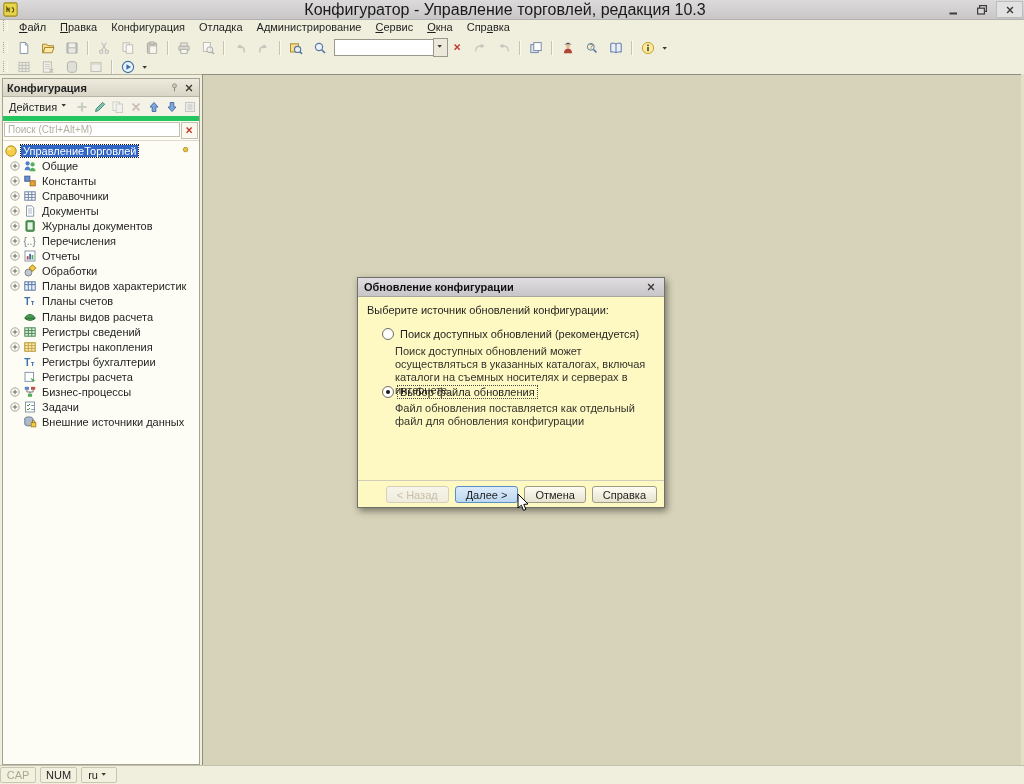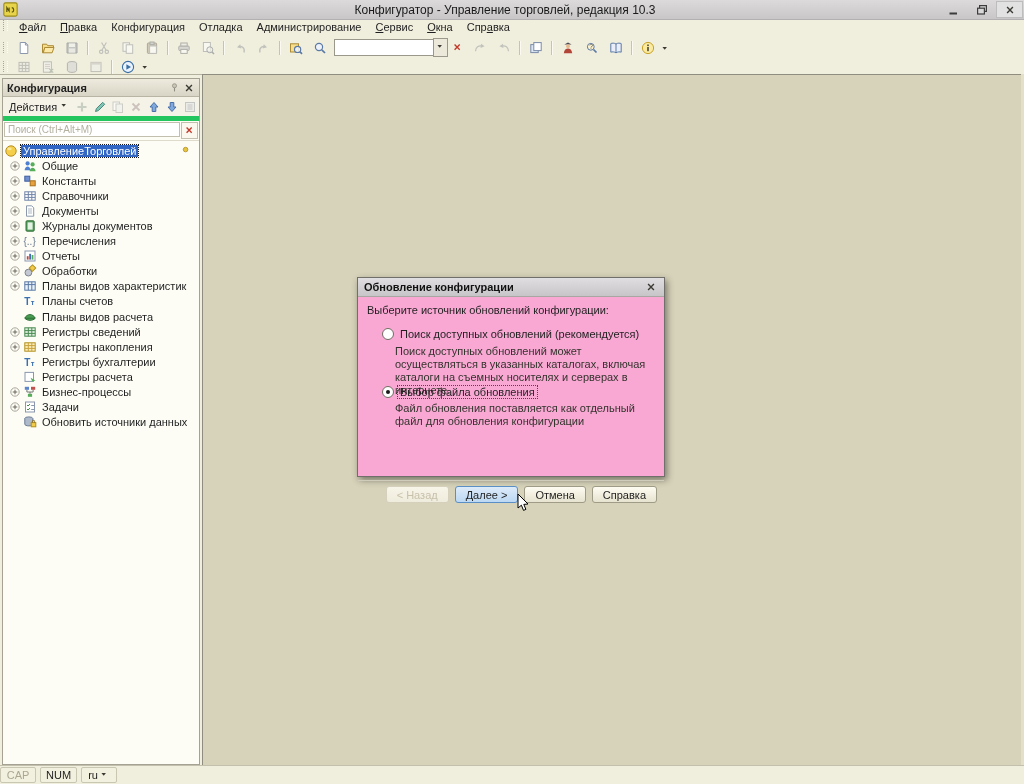--- a/index.html
+++ b/index.html
@@ -8,21 +8,21 @@
     background:#f0eedd;font-family:"Liberation Sans",sans-serif;font-size:11px;color:#1f1f1f;
     -webkit-font-smoothing:antialiased;
   }
   svg{display:block}
   .dis{filter:grayscale(75%) opacity(.55)}
 
   
   .titlebar{position:absolute;left:0;top:0;width:1024px;height:20px;
     background:linear-gradient(#dcdadb,#c8c6c7);display:flex;align-items:center;border-bottom:1px solid #b2b0b1;box-sizing:border-box}
   .app-icon{margin-left:3px;width:15px;height:15px}
-  .tb-title{position:absolute;left:120px;right:134px;text-align:center;font-size:12px;color:#1a1a1a;white-space:nowrap;overflow:hidden}
+  .tb-title{position:absolute;left:120px;right:134px;text-align:center;font-size:16px;color:#1a1a1a;white-space:nowrap;overflow:hidden}
   .win-controls{margin-left:auto;display:flex;align-items:center;z-index:2}
   .winbtn{width:27px;height:17px;display:flex;align-items:center;justify-content:center;margin-right:1px}
   .winbtn.close{background:#e2e2e2;border:1px solid #bdbdbd;box-sizing:border-box}
 
   
   .menubar{position:absolute;top:20px;left:0;width:100%;height:17px;display:flex;align-items:flex-start;background:#f0eedd}
   .grip{width:3px;height:11px;border-left:1px dotted #a8a593;border-right:1px dotted #fff;margin:0 4px 0 3px}
   .menu-item{padding:1px 7px;cursor:default}
   .menu-item .u{text-decoration:underline}
 
@@ -61,21 +61,21 @@
   .tlabel{padding:0 2px}
   .tlabel.sel{background:#3166c5;color:#fff;outline:1px dotted #1a1a1a}
   .badge{position:absolute;right:7px;top:3px}
 
   
   .workspace{position:absolute;left:202px;top:74px;right:0;bottom:19px;background:#d7d3ba;
     border-top:1px solid #8f8d80;border-left:1px solid #8f8d80;box-sizing:border-box}
   .right-edge{position:absolute;right:0;top:74px;bottom:19px;width:3px;background:#e3dfc9}
 
   
-  .dialog{position:absolute;left:357px;top:277px;width:308px;height:200px;background:#f9a8d4;
+  .dialog{position:absolute;left:357px;top:277px;width:308px;height:231px;background:#fef9c3;
     border:1px solid #716f6a;box-shadow:2px 3px 7px rgba(0,0,0,.45);box-sizing:border-box;z-index:10}
   .dlg-title{height:18px;background:linear-gradient(#e0dee0,#c7c5c7);display:flex;align-items:center;
     padding:0 6px;font-weight:bold;border-bottom:1px solid #a9a7a2;color:#111}
   .dlg-close{margin-left:auto;width:14px;height:14px;display:flex;align-items:center;justify-content:center}
   .dlg-body{position:relative;height:192px}
   .dlg-prompt{position:absolute;left:9px;top:7px}
   .opt{position:absolute;left:24px;display:flex;align-items:flex-start}
   .opt-desc{position:absolute;left:37px;width:262px;line-height:13px;color:#33332c}
   .radio{width:10px;height:10px;border:1px solid #6f6d62;border-radius:50%;background:#fff;margin-right:4px;position:relative;flex:0 0 10px}
   .radio.on::after{content:"";position:absolute;left:3px;top:3px;width:4px;height:4px;background:#1a1a1a;border-radius:50%}
@@ -667,21 +667,21 @@
       <div class="tree-row">
         <span class="expander"></span>
         <span class="ticon">
           <svg width="14" height="14" viewBox="0 0 14 14">
             <ellipse cx="5.8" cy="3.6" rx="4" ry="1.7" fill="#aeb9cc" stroke="#6b7b94"></ellipse>
             <path d="M1.8 3.6v5.6c0 .9 1.8 1.7 4 1.7s4-.8 4-1.7V3.6" fill="#aeb9cc" stroke="#6b7b94"></path>
             <rect x="8.2" y="7.6" width="4.6" height="4.2" fill="#f3cb4a" stroke="#b08f1e"></rect>
             <path d="M9.4 7.6V6.4a1.1 1.1 0 0 1 2.2 0v1.2" fill="none" stroke="#8a6a10"></path>
           </svg>
         </span>
-        <span class="tlabel">Обновить источники данных</span>
+        <span class="tlabel">Внешние источники данных</span>
       </div>
     </div>
 </div>
 
 <div class="workspace"></div>
 <div class="right-edge"></div>
 
 <div class="dialog">
   <div class="dlg-title">
     <span>Обновление конфигурации</span>

